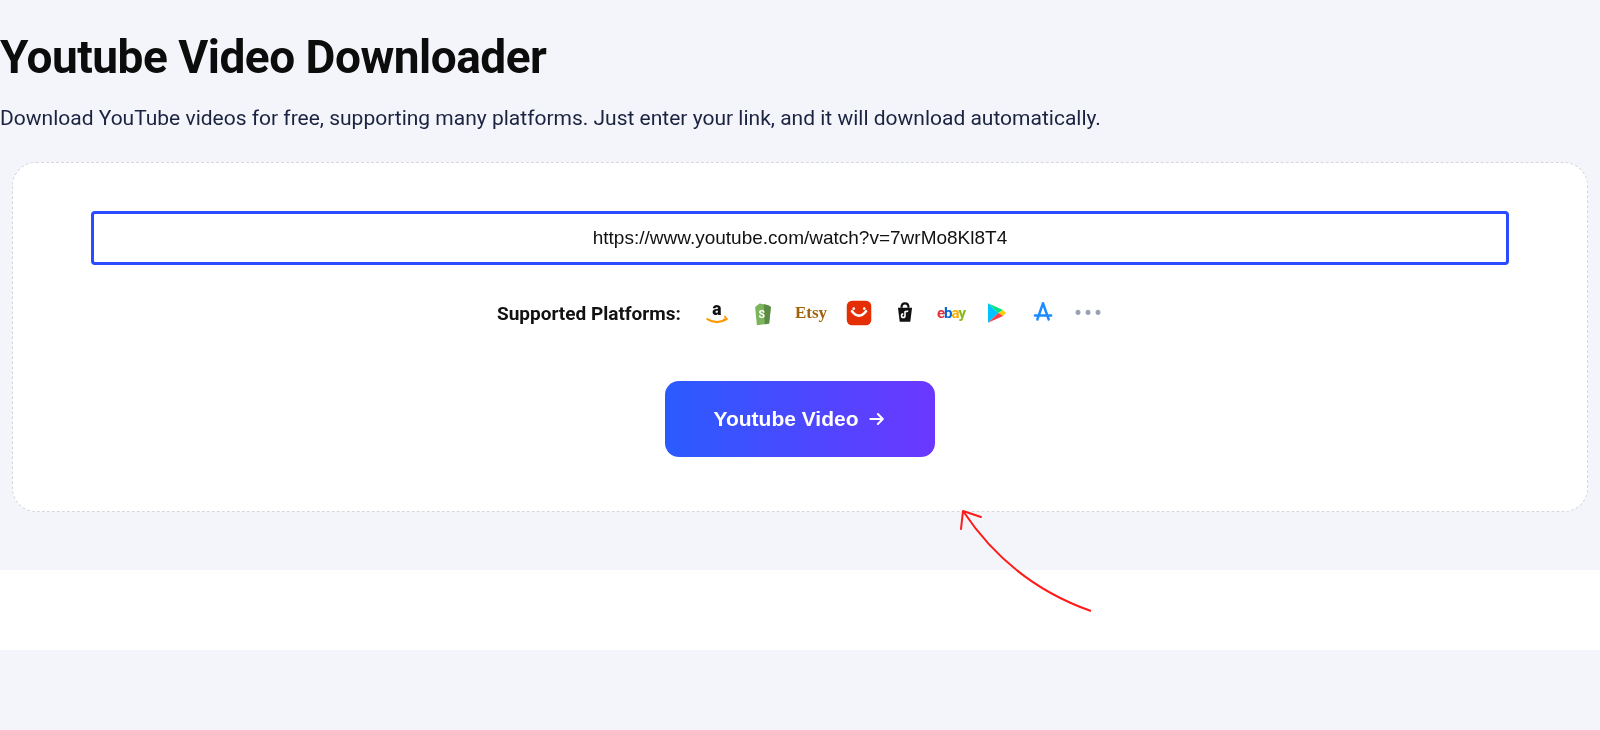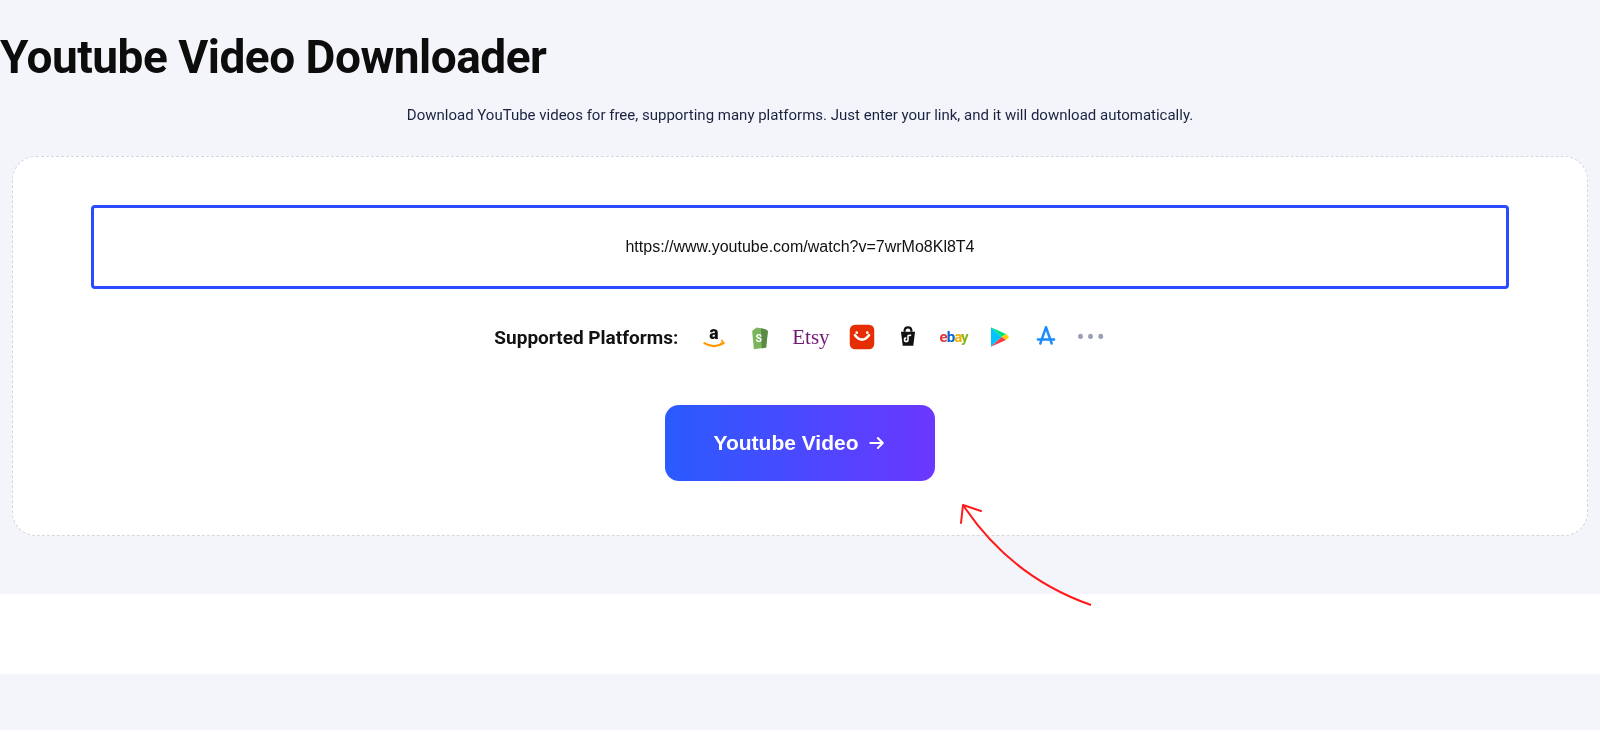--- a/index.html
+++ b/index.html
@@ -13,42 +13,41 @@
     .page { width: 100%; padding: 30px 0 0 0; }
     .title {
       text-align: left;
       font-size: 46px;
       font-weight: 700;
       color: #0c0c0c;
       letter-spacing: -0.5px;
       margin-bottom: 22px;
     }
     .subtitle {
-      text-align: center;
-      font-size: 15px;
+      font-size: 21px;
       color: #1b2340;
       margin-bottom: 32px;
     }
     .card {
       background: #fff;
       border: 1px dashed #d5d7e0;
       border-radius: 24px;
       margin: 0 12px;
       padding: 48px 78px 54px;
       position: relative;
     }
     .url-input {
       display: block;
       width: 100%;
       border: 3px solid #2a4bff;
       border-radius: 4px;
-      font-size: 16px;
+      font-size: 19px;
       color: #111;
       text-align: center;
-      padding: 30px 20px;
+      padding: 13px 20px;
       outline: none;
       background: #fff;
     }
     .platforms {
       display: flex;
       align-items: center;
       justify-content: center;
       gap: 18px;
       margin-top: 34px;
     }
@@ -122,21 +121,21 @@
 
       <span class="plat-icon">
         <svg viewBox="0 0 32 32" width="28" height="28">
           <path d="M7 9 L12 5 L17 6 L22 7 L25 9 L23 28 L9 30 Z" fill="#7ab55c"></path>
           <path d="M17 6 L22 7 L25 9 L23 28 L18 29 Z" fill="#5a8a44"></path>
           <text x="14.5" y="22" text-anchor="middle" font-size="12" font-weight="700" fill="#fff">S</text>
         </svg>
       </span>
 
       <span class="plat-icon" style="width:auto">
-        <span style="font-family:Georgia,serif;font-size:21px;color:#701a75;font-weight:400">Etsy</span>
+        <span style="font-family:Georgia,serif;font-size:17px;color:#a16207;font-weight:700">Etsy</span>
       </span>
 
       <span class="plat-icon">
         <svg viewBox="0 0 32 32" width="28" height="28">
           <rect x="2" y="2" width="28" height="28" rx="6" fill="#e62e04"></rect>
           <path d="M8 14 Q16 24 24 14" stroke="#fff" stroke-width="3" fill="none" stroke-linecap="round"></path>
           <circle cx="10" cy="11" r="1.5" fill="#fff"></circle>
           <circle cx="22" cy="11" r="1.5" fill="#fff"></circle>
         </svg>
       </span>

